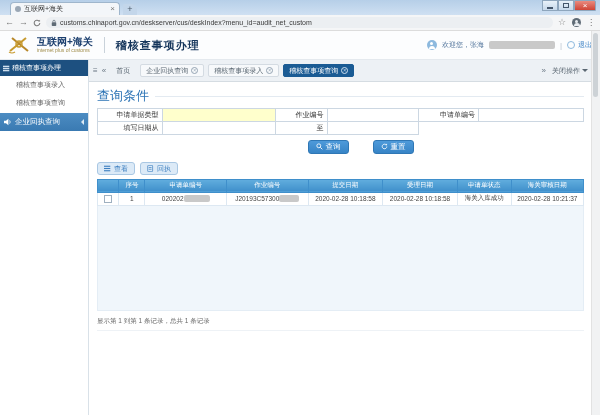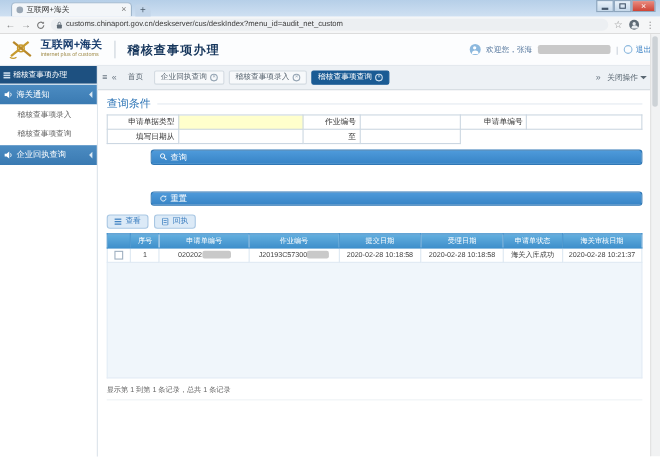--- a/index.html
+++ b/index.html
@@ -98,29 +98,29 @@
     background:#f7f9fb;border:1px solid #d4dbe2;border-radius:2px;padding:2px 5px;line-height:1;
   }
   .tab.plain{background:transparent;border-color:transparent;}
   .tab.active{background:#1a5b94;border-color:#1a5b94;color:#fff;}
   .tab-x{width:7px;height:7px;border:1px solid #93a3b2;border-radius:50%;font-size:5px;line-height:5px;text-align:center;color:#93a3b2;box-sizing:border-box;}
   .tab.active .tab-x{border-color:#cfe0ef;color:#cfe0ef;}
   .tabbar-right{margin-left:auto;display:flex;align-items:center;gap:6px;}
   .closeops{font-size:7px;color:#5a6772;display:flex;align-items:center;gap:2px;}
   .content{padding:5px 8px 0 8px;flex:1;display:flex;flex-direction:column;min-height:0;}
   .section-head{display:flex;align-items:center;gap:6px;margin-bottom:3px;}
-  .section-title{font-size:10px;color:#2e75b6;flex:none;}
+  .section-title{font-size:13px;color:#2e75b6;flex:none;}
   .section-head::after{content:"";flex:1;height:1px;background:#e3eaf1;}
   table.qform{width:100%;border-collapse:collapse;table-layout:fixed;}
   .qform td{border:1px solid #ccd7e2;height:12px;padding:0 3px;font-size:7px;}
   .qform td.lab{text-align:right;color:#333;background:#fff;width:13%;}
   .qform td.inp{background:#fff;}
   .qform td.inp.yellow{background:#ffffcc;}
   .qform td.noborder{border:none;}
-  .btnrow{display:flex;justify-content:flex-start;gap:24px;margin:5px 0 4px 40px;flex-direction:column;}
+  .btnrow{display:flex;justify-content:center;gap:24px;margin:5px 0 4px 40px;}
   .btn-blue{
     display:flex;align-items:center;gap:3px;background:linear-gradient(#4e9ada,#3784c6);
     color:#fff;font-size:7.5px;border:1px solid #2f77b5;border-radius:3px;padding:2px 7px;line-height:1;
   }
   .actionrow{display:flex;gap:5px;margin:4px 0 4px 0;}
   .btn-lite{
     display:flex;align-items:center;gap:3px;background:#dceaf7;color:#3d7fc0;
     border:1px solid #a9c7e3;border-radius:3px;font-size:7px;padding:2px 6px;line-height:1;
   }
   table.grid{width:100%;border-collapse:collapse;table-layout:fixed;}
@@ -217,28 +217,20 @@
 
   <div class="sidebar">
     <div class="side-title">
       <svg class="spk" width="7" height="7" viewBox="0 0 10 10">
           <rect x="0" y="1" width="9" height="2" fill="#cfe0ef"></rect>
           <rect x="0" y="4" width="9" height="2" fill="#cfe0ef"></rect>
           <rect x="0" y="7" width="9" height="2" fill="#cfe0ef"></rect>
         </svg>
       <span>稽核查事项办理</span>
     </div>
-    <div class="side-item">
-      <svg class="spk" width="8" height="8" viewBox="0 0 10 10">
-          <polygon points="0,3.5 2.5,3.5 5.5,1 5.5,9 2.5,6.5 0,6.5" fill="#fff"></polygon>
-          <path d="M7 3 q1.5 2 0 4" stroke="#fff" stroke-width="1" fill="none"></path>
-        </svg>
-      <span class="lbl">海关通知</span>
-      <span class="car-left"></span>
-    </div>
     <div class="side-sub">稽核查事项录入</div>
     <div class="side-sub">稽核查事项查询</div>
     <div class="side-item">
       <svg class="spk" width="8" height="8" viewBox="0 0 10 10">
           <polygon points="0,3.5 2.5,3.5 5.5,1 5.5,9 2.5,6.5 0,6.5" fill="#fff"></polygon>
           <path d="M7 3 q1.5 2 0 4" stroke="#fff" stroke-width="1" fill="none"></path>
         </svg>
       <span class="lbl">企业回执查询</span>
       <span class="car-left"></span>
     </div>

